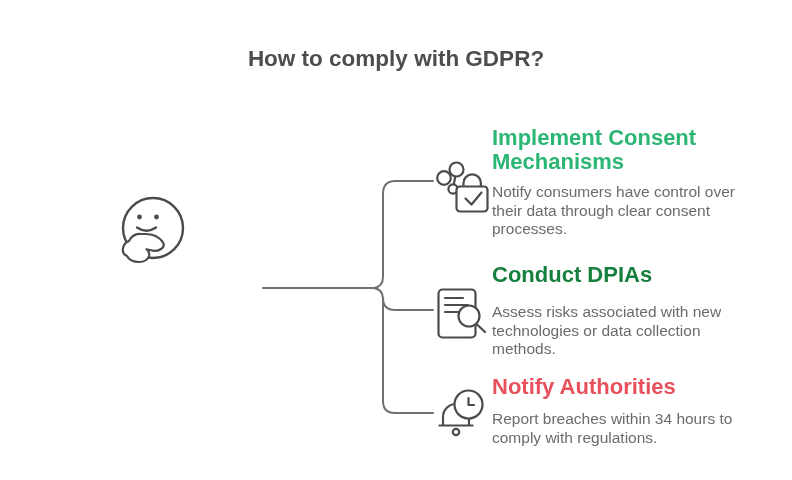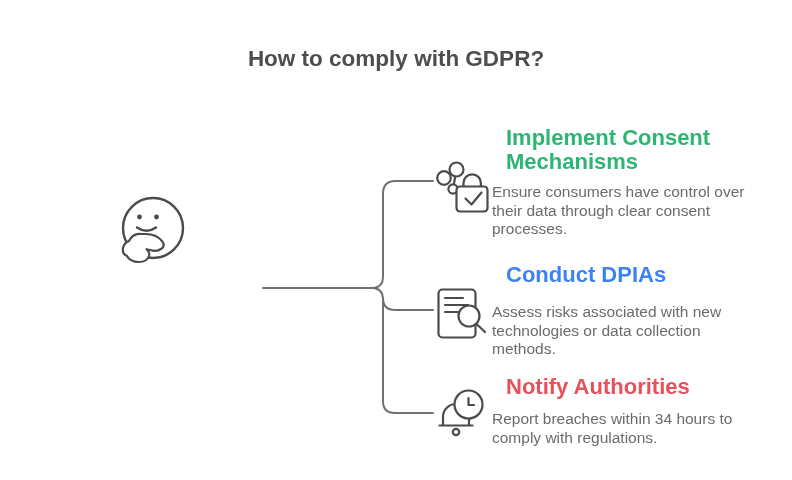--- a/index.html
+++ b/index.html
@@ -19,21 +19,21 @@
   .connectors path{fill:none;stroke:var(--connector,#707070);stroke-width:2;stroke-linecap:round;}
   .face{position:absolute;left:110px;top:192px;width:86px;height:80px;}
   .face svg .ln{fill:none;stroke:var(--icon,#4b4b4b);stroke-width:2.4;stroke-linecap:round;}
   .face svg .fillpt{fill:var(--icon,#4b4b4b);}
   .face svg .hand{fill:#fff;stroke:var(--icon,#4b4b4b);stroke-width:2.2;stroke-linejoin:round;}
   .node{position:absolute;left:435px;width:330px;}
   .node .icon{position:absolute;}
   .node .icon svg *{stroke:var(--icon,#4b4b4b);stroke-width:2.2;stroke-linecap:round;stroke-linejoin:round;fill:none;}
   .node .icon svg .wf{fill:#fff;}
   .node h2{
-    position:absolute;left:71px;top:0;margin:0;
+    position:absolute;left:57px;top:0;margin:0;
     font-size:22px;font-weight:700;line-height:24px;white-space:pre;
   }
   .node p{
     position:absolute;left:57px;margin:0;
     font-size:15.5px;font-weight:400;line-height:18.6px;white-space:pre;
     color:var(--body,#6b6b6b);
   }
   .n1{top:126px;height:140px;} .n1 .icon{left:0;top:31px;}  .n1 p{top:57px;}
   .n2{top:263px;height:110px;} .n2 .icon{left:1px;top:24px;} .n2 p{top:32px;margin-top:8px;}
   .n3{top:375px;height:100px;} .n3 .icon{left:1px;top:14px;} .n3 p{top:35px;}
@@ -72,37 +72,37 @@
         <circle class="wf" cx="21.5" cy="12.5" r="7"></circle>
         <circle class="wf" cx="9" cy="21" r="6.8"></circle>
         <circle class="wf" cx="18" cy="32" r="4.6"></circle>
         <path d="M28.5,29.5 V26 a8.7,8.7 0 0 1 17.4,0 V29.5"></path>
         <rect class="wf" x="21.5" y="29.5" width="31" height="25" rx="3.5"></rect>
         <path d="M30.5,41.5 L36.5,47.5 L46.5,35.5"></path>
       </svg>
     </div>
     <h2 style="color: rgb(43, 182, 115);">Implement Consent
 Mechanisms</h2>
-    <p>Ensure consumers have control over
+    <p>Notify consumers have control over
 their data through clear consent
 processes.</p>
   </div>
 
   <div class="node n2">
     <div class="icon">
       <svg width="58" height="55" viewBox="0 0 58 55">
         <rect class="wf" x="2.5" y="2.5" width="37" height="48" rx="4"></rect>
         <line x1="9" y1="11" x2="27" y2="11"></line>
         <line x1="9" y1="18" x2="32" y2="18"></line>
         <line x1="9" y1="25" x2="24" y2="25"></line>
         <circle class="wf" cx="33" cy="29" r="10.5"></circle>
         <line x1="40.5" y1="37" x2="49" y2="45"></line>
       </svg>
     </div>
-    <h2 style="color: #3b82f6;">Conduct DPIAs</h2>
+    <h2 style="color: #15803d;">Conduct DPIAs</h2>
     <p>Assess risks associated with new
 technologies or data collection
 methods.</p>
   </div>
 
   <div class="node n3">
     <div class="icon">
       <svg width="54" height="52" viewBox="0 0 54 52">
         <path d="M7,36 V28 a13,13 0 0 1 26,0 V36"></path>
         <line x1="3.5" y1="36.5" x2="36.5" y2="36.5"></line>

